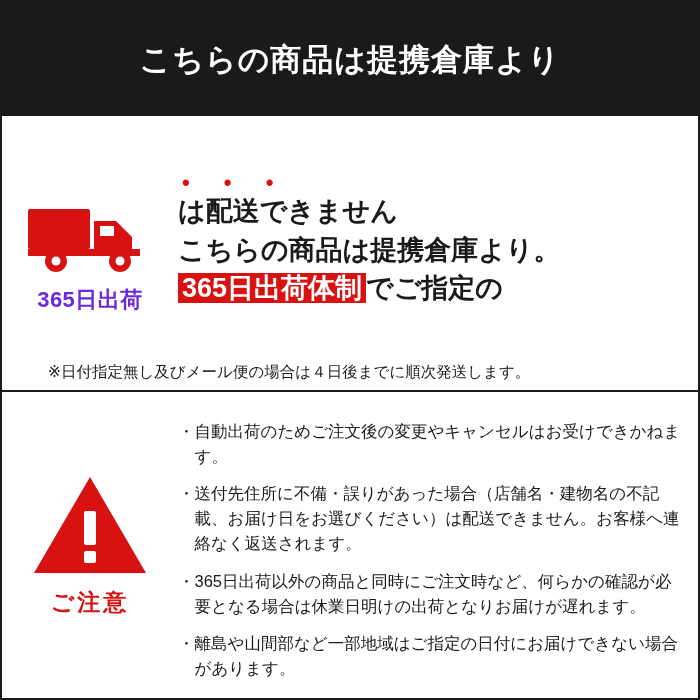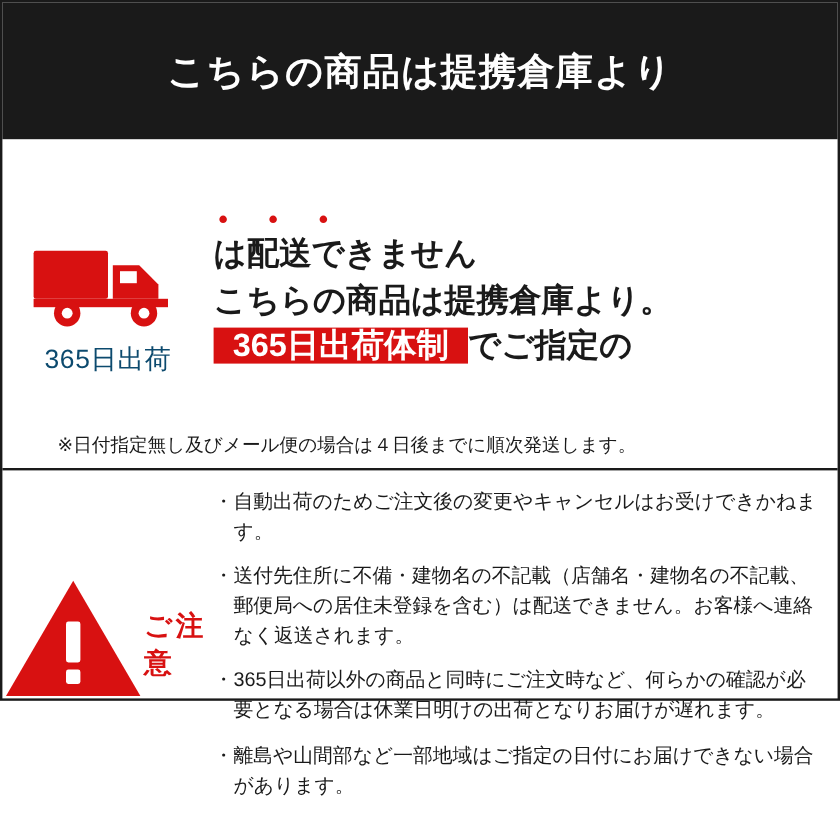--- a/index.html
+++ b/index.html
@@ -9,21 +9,21 @@
   body {
     width: 700px;
     height: 700px;
     background: #ffffff;
     font-family: "Liberation Sans", "DejaVu Sans", sans-serif;
     color: #1a1a1a;
     overflow: hidden;
   }
   .banner {
     width: 700px;
-    height: 584px;
+    height: 700px;
     box-sizing: border-box;
     border: 2px solid #1a1a1a;
     display: flex;
     flex-direction: column;
     background: #ffffff;
   }
 
   
   .header {
     background: #1a1a1a;
@@ -63,23 +63,23 @@
     align-items: center;
     justify-content: center;
     padding-top: 26px;
   }
   .truck-icon {
     width: 128px;
     height: 84px;
     display: block;
   }
   .truck-label {
-    color: #0c4a6e;
+    color: #6d28d9;
     font-size: 22px;
-    font-weight: normal;
+    font-weight: bold;
     margin-top: 6px;
     letter-spacing: 0.5px;
   }
   .msg-col {
     flex: 1 1 auto;
     padding-right: 12px;
     display: flex;
     flex-direction: column;
     justify-content: center;
   }
@@ -95,41 +95,41 @@
     color: #d81111;
     letter-spacing: 14px;
     font-size: 22px;
     line-height: 0.6;
     height: 16px;
     margin-left: 4px;
   }
   .hl {
     background: #d81111;
     color: #ffffff;
-    padding: 0 16px;
+    padding: 0 4px;
   }
   .note {
     font-size: 15.5px;
     color: #1a1a1a;
     padding: 0 24px 8px 46px;
     line-height: 1.3;
     white-space: nowrap;
   }
 
   
   .bottom {
     flex: 1 1 auto;
     display: flex;
     padding: 10px 0 4px 0;
     box-sizing: border-box;
   }
   .caution-col {
     flex: 0 0 176px;
     display: flex;
-    flex-direction: row;
+    flex-direction: column;
     align-items: center;
     justify-content: center;
     padding-bottom: 6px;
   }
   .warn-icon {
     width: 118px;
     height: 104px;
     display: block;
   }
   .caution-label {
@@ -224,21 +224,21 @@
       <div class="caution-label">ご注意</div>
     </div>
 
     <div class="list-col">
       <div class="bullet-item">
         <span class="bullet-mark">・</span>
         <span class="bullet-text">自動出荷のためご注文後の変更やキャンセルはお受けできかねます。</span>
       </div>
       <div class="bullet-item">
         <span class="bullet-mark">・</span>
-        <span class="bullet-text">送付先住所に不備・建物名の不記載（店舗名・建物名の不記載、郵便局への居住未登録を含む）は配送できません。お客様へ連絡なく返送されます。</span>
+        <span class="bullet-text">送付先住所に不備・誤りがあった場合（店舗名・建物名の不記載、お届け日をお選びください）は配送できません。お客様へ連絡なく返送されます。</span>
       </div>
       <div class="bullet-item">
         <span class="bullet-mark">・</span>
         <span class="bullet-text">365日出荷以外の商品と同時にご注文時など、何らかの確認が必要となる場合は休業日明けの出荷となりお届けが遅れます。</span>
       </div>
       <div class="bullet-item">
         <span class="bullet-mark">・</span>
         <span class="bullet-text">離島や山間部など一部地域はご指定の日付にお届けできない場合があります。</span>
       </div>
     </div>

